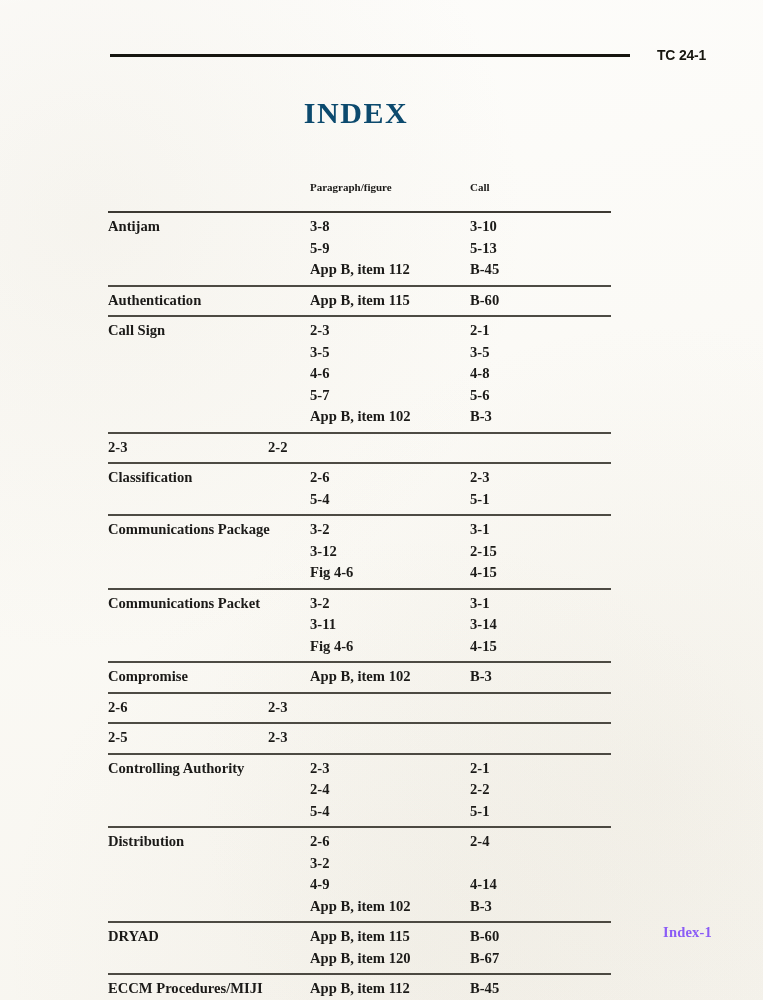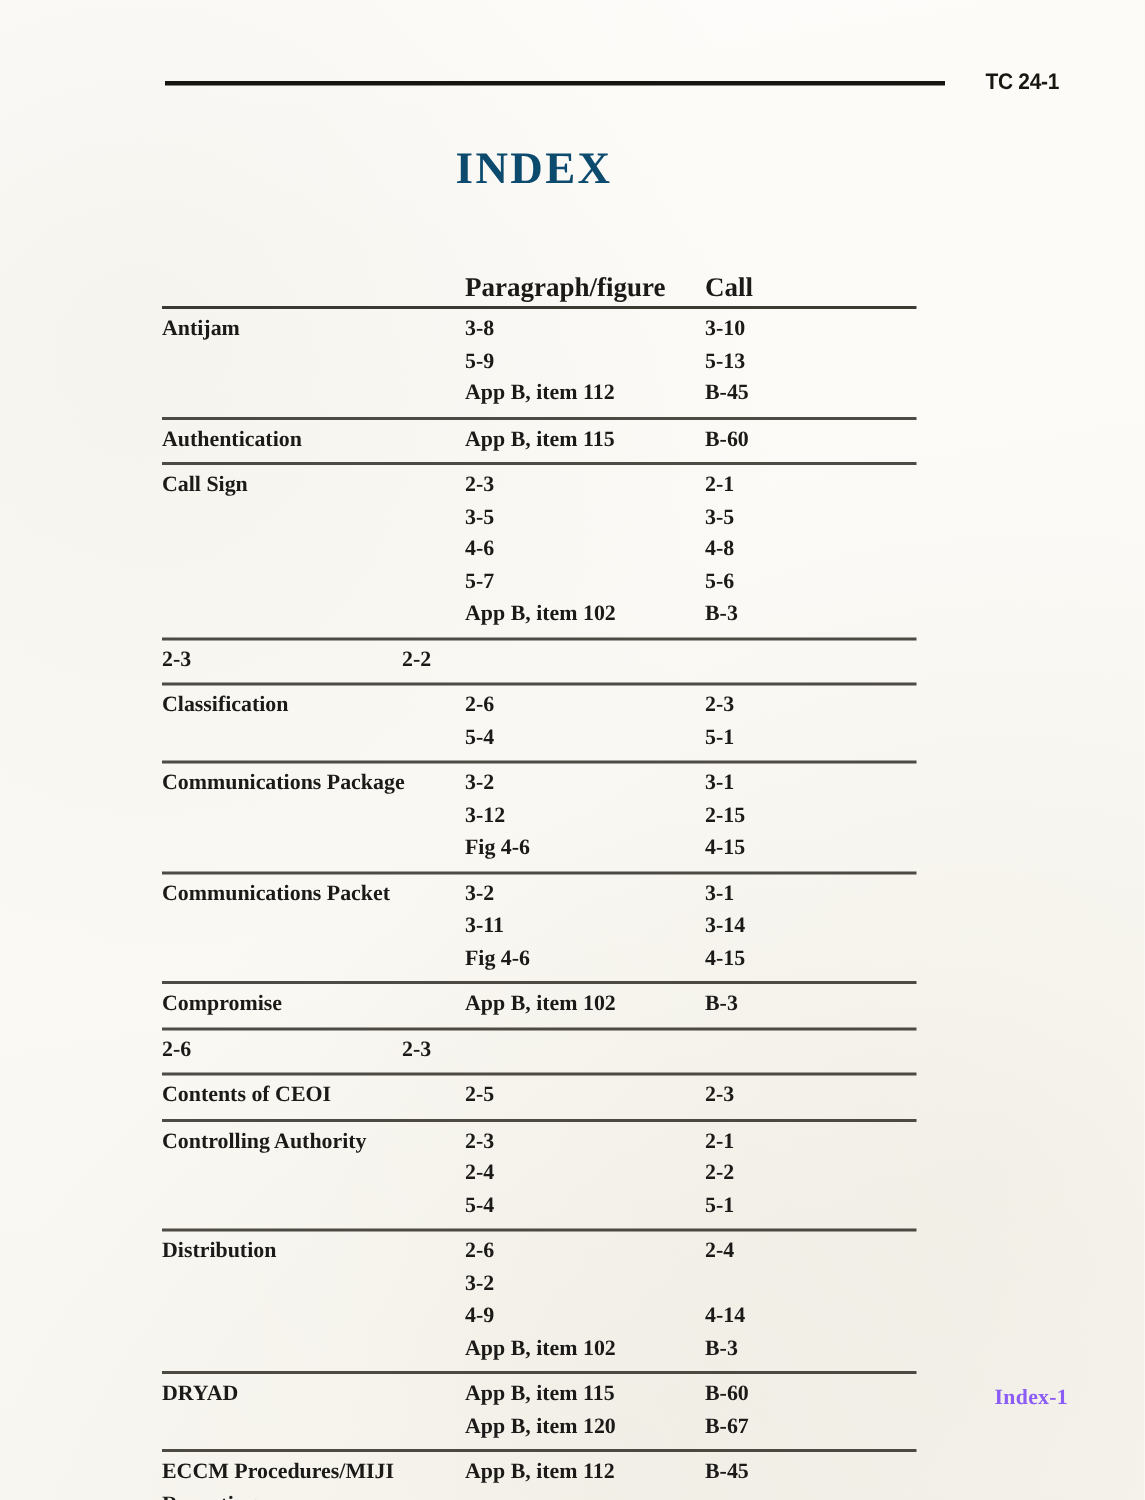--- a/index.html
+++ b/index.html
@@ -81,22 +81,22 @@
   
   .index-table {
     position: absolute;
     top: 181px;
     left: 108px;
     width: 503px;
   }
   .col-head {
     display: flex;
     font-weight: bold;
-    font-size: 18px;
-    padding-bottom: 2px;
+    font-size: 11px;
+    padding-bottom: 18px;
   }
   .col-head .ch-entry { width: 202px; }
   .col-head .ch-ref   { width: 160px; }
   .col-head .ch-page  { width: 141px; }
 
   .rule {
     height: 0;
     border-top: 2px solid #221f18;
     opacity: 0.88;
   }
@@ -295,21 +295,20 @@
         <div class="entry">
           <div class="entry-refs">
             <div class="ref-line">
               <span class="ref-para">2-6</span>
               <span class="ref-page">2-3</span>
             </div>
           </div>
         </div>
         <div class="rule thin"></div>
         <div class="entry">
-          <div class="entry-term">Contents of CEOI</div>
           <div class="entry-refs">
             <div class="ref-line">
               <span class="ref-para">2-5</span>
               <span class="ref-page">2-3</span>
             </div>
           </div>
         </div>
         <div class="rule thin"></div>
         <div class="entry">
           <div class="entry-term">Controlling Authority</div>

